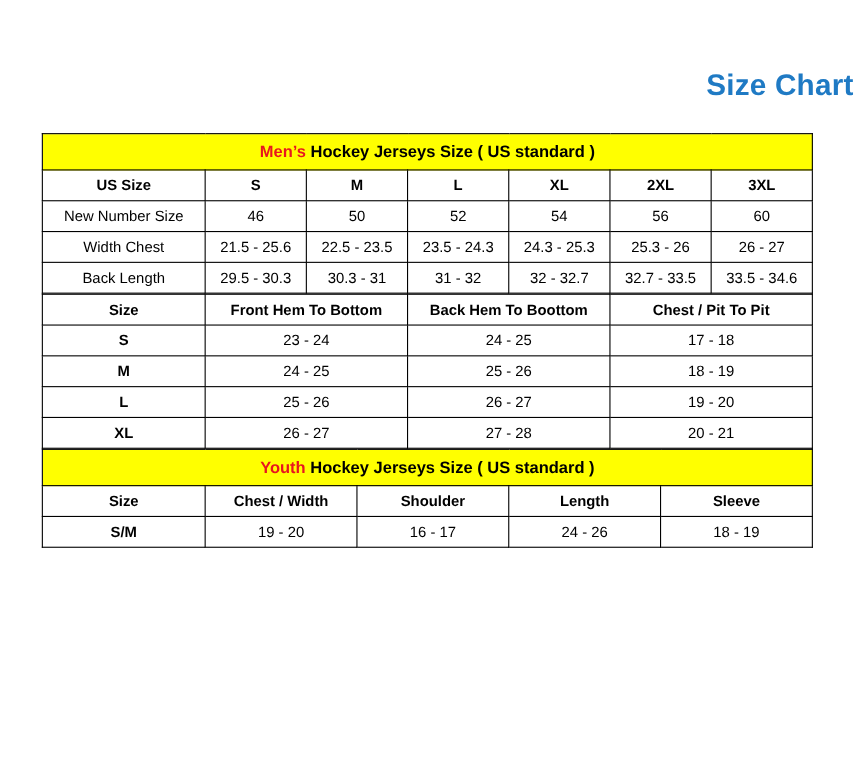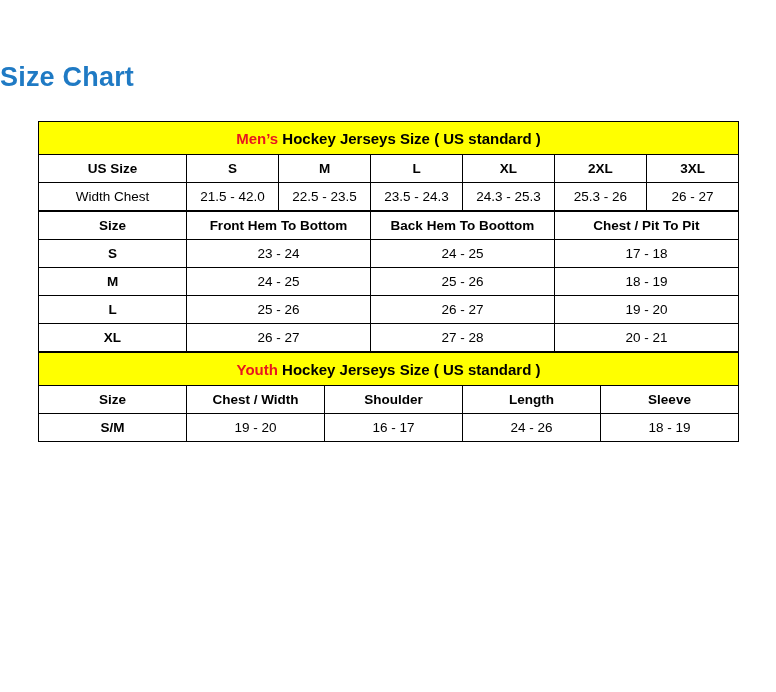--- a/index.html
+++ b/index.html
@@ -13,21 +13,21 @@
     font-family: "Liberation Sans", sans-serif;
     overflow: hidden;
   }
   .page {
     width: 776px;
     height: 692px;
     position: relative;
     box-sizing: border-box;
   }
   .title {
-    text-align: left;
+    text-align: right;
     color: #1f7ac4;
     font-size: 27px;
     font-weight: bold;
     padding-top: 62px;
     padding-bottom: 0;
     letter-spacing: 0.2px;
   }
   .tables {
     margin: 28px 38px 0 38px;
   }
@@ -93,27 +93,45 @@
           <td class="hdr">US Size</td>
           <td class="hdr">S</td>
           <td class="hdr">M</td>
           <td class="hdr">L</td>
           <td class="hdr">XL</td>
           <td class="hdr">2XL</td>
           <td class="hdr">3XL</td>
         </tr>
 
         <tr>
+          <td class="rowlabel">New Number Size</td>
+          <td>46</td>
+          <td>50</td>
+          <td>52</td>
+          <td>54</td>
+          <td>56</td>
+          <td>60</td>
+        </tr>
+        <tr>
           <td class="rowlabel">Width Chest</td>
-          <td>21.5 - 42.0</td>
+          <td>21.5 - 25.6</td>
           <td>22.5 - 23.5</td>
           <td>23.5 - 24.3</td>
           <td>24.3 - 25.3</td>
           <td>25.3 - 26</td>
           <td>26 - 27</td>
+        </tr>
+        <tr>
+          <td class="rowlabel">Back Length</td>
+          <td>29.5 - 30.3</td>
+          <td>30.3 - 31</td>
+          <td>31 - 32</td>
+          <td>32 - 32.7</td>
+          <td>32.7 - 33.5</td>
+          <td>33.5 - 34.6</td>
         </tr>
       </tbody>
     </table>
 
     <table>
       <colgroup>
         <col style="width:148px">
         <col style="width:184px">
         <col style="width:184px">
         <col style="width:184px">

